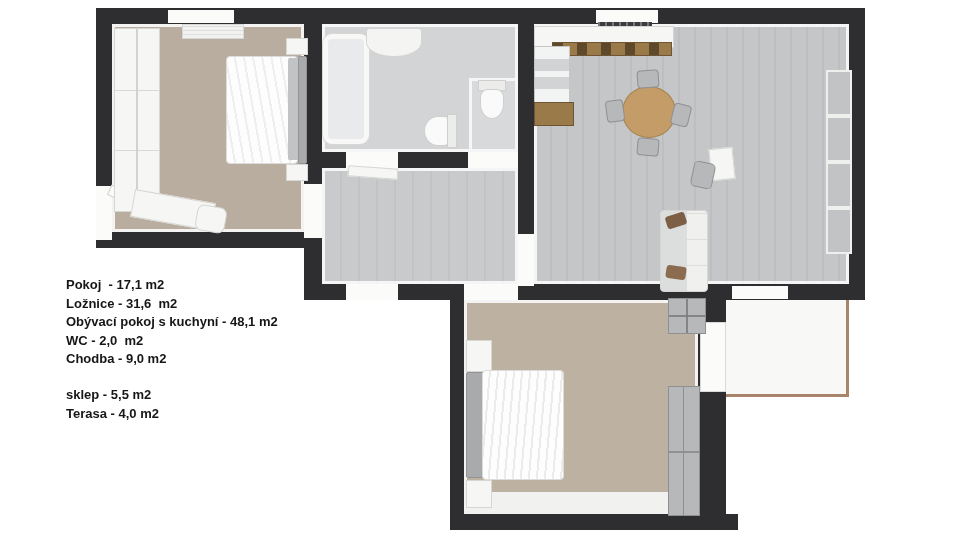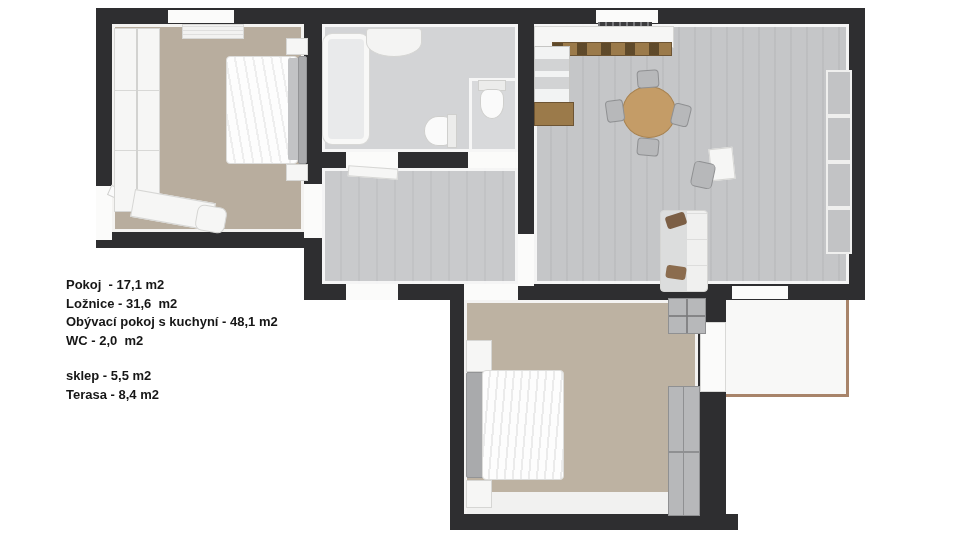--- a/index.html
+++ b/index.html
@@ -127,20 +127,21 @@
   <div class="furn gray-box grid2" style="left:668px;top:298px;width:36px;height:34px;"></div>
   <div class="furn gray-box" style="left:668px;top:386px;width:30px;height:128px;background-image:linear-gradient(0deg,transparent 0 62px,#8f9092 62px 64px,transparent 64px),linear-gradient(90deg,transparent 0 14px,#8f9092 14px 15px,transparent 15px);"></div>
 
 
   <div id="legend">
     <div>
       <div class="line">Pokoj  - 17,1 m2</div>
       <div class="line">Ložnice - 31,6  m2</div>
       <div class="line">Obývací pokoj s kuchyní - 48,1 m2</div>
       <div class="line">WC - 2,0  m2</div>
+      <div class="line">Chodba - 9,0 m2</div>
     </div>
     <div class="extras">
       <div class="line">sklep - 5,5 m2</div>
-      <div class="line">Terasa - 8,4 m2</div>
+      <div class="line">Terasa - 4,0 m2</div>
     </div>
   </div>
 
 </div>
 
 </body></html>

